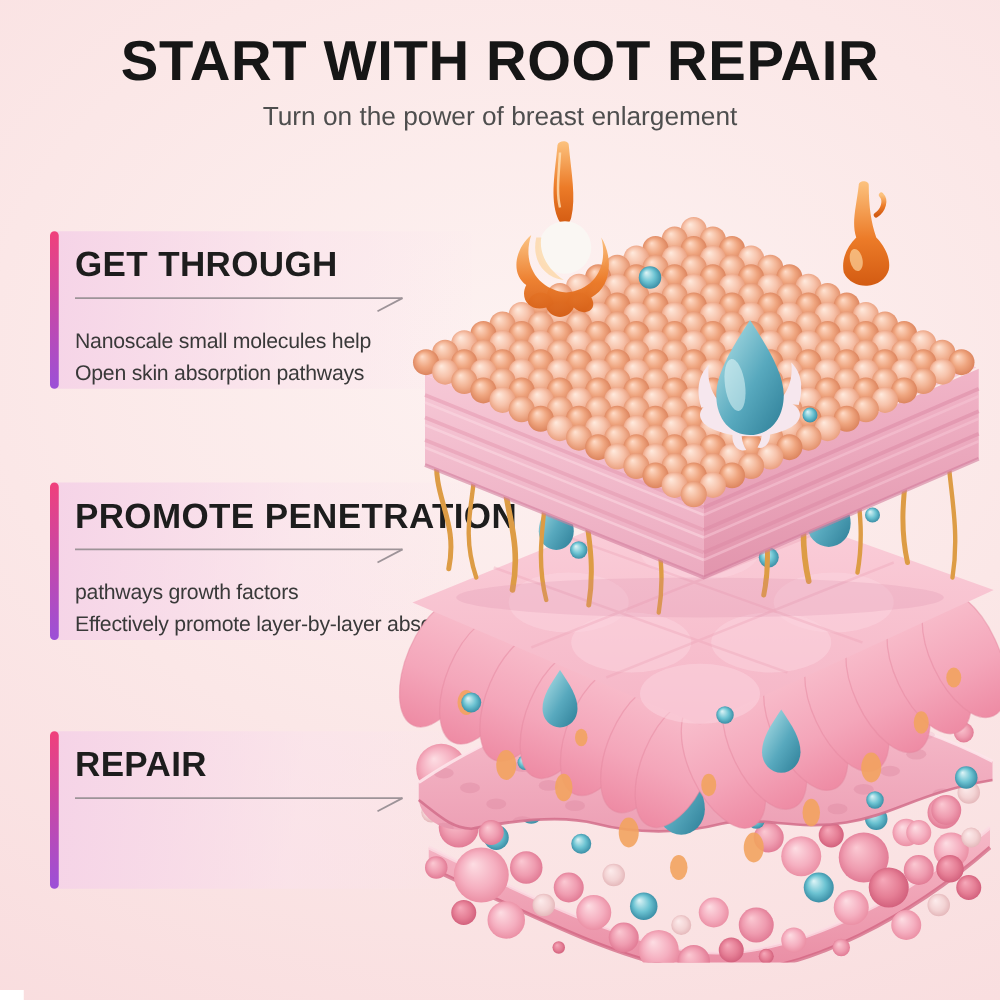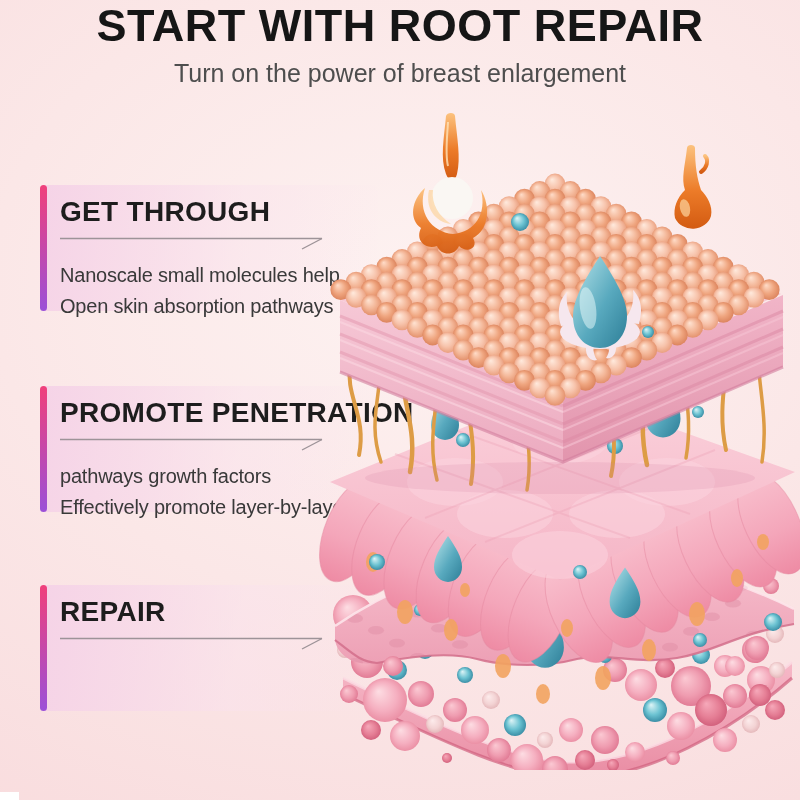--- a/index.html
+++ b/index.html
@@ -2,34 +2,34 @@
 <html style="--accent_pink: #f0407b; --accent_purple: #9b50d8; --title_color: #161616; --subtitle_color: #4e4e4e; --body_color: #393939; --underline_color: #9d9398; --background: #fbe6e6; --skin_bead_peach: #f2a98c; --layer_pink: #f4b4c5; --droplet_teal: #4fa3ba; --droplet_orange: #e8761f; --strand_gold: #dd9c45;"><head>
 <meta charset="utf-8">
 <style>
   html,body{margin:0;padding:0;}
   body{font-family:"Liberation Sans","DejaVu Sans",sans-serif;}
   .page{position:relative;width:800px;height:800px;overflow:hidden;
     background:
       radial-gradient(120% 90% at 53% 36%, #fdf2f1 0%, #fbe7e7 45%, #f8d9db 100%);}
   
   .hdr{position:absolute;top:0;left:0;width:800px;text-align:center;}
-  .hdr h1{margin:0;font-size:45px;font-weight:700;
+  .hdr h1{margin:0;padding-top:23px;font-size:45px;font-weight:700;
     letter-spacing:.5px;color:var(--title_color,#161616);}
-  .hdr p{margin:7px 15px 0;font-size:25px;color:var(--subtitle_color,#4e4e4e);}
+  .hdr p{margin:7px 15px 0;font-size:21px;color:var(--subtitle_color,#4e4e4e);}
   
   .callout{position:absolute;left:40px;width:338px;height:126px;border-radius:6px;
     background:linear-gradient(97deg, rgba(245,210,231,.95) 0%, rgba(250,226,237,.5) 58%, rgba(251,231,238,0) 100%);}
   .callout .bar{position:absolute;left:0;top:0;bottom:0;width:7px;border-radius:4px;
     background:linear-gradient(180deg,var(--accent_pink,#f0407b),var(--accent_purple,#9b50d8));}
   .callout .content{padding:11px 0 0 20px;}
   .callout h2{margin:0;font-size:28px;font-weight:700;letter-spacing:.3px;
     color:#1d1d1d;white-space:nowrap;}
   .callout .rule{display:block;margin-top:7px;}
   .callout .rule line,.callout .rule path{stroke:var(--underline_color,#9d9398);stroke-width:1.4;fill:none;}
-  .callout p{margin:9px 0 0;font-size:20px;line-height:1.55;letter-spacing:-.2px;
+  .callout p{margin:9px 0 0;font-size:17px;line-height:1.55;letter-spacing:-.2px;
     color:var(--body_color,#393939);white-space:nowrap;}
   .c0{top:185px;} .c1{top:386px;} .c2{top:585px;}
   .illu{position:absolute;left:305px;top:110px;width:495px;height:660px;}
   .corner{position:absolute;left:0;bottom:0;width:19px;height:8px;background:#fff;}
 </style>
 </head>
 <body>
 
 <div class="page">
 

